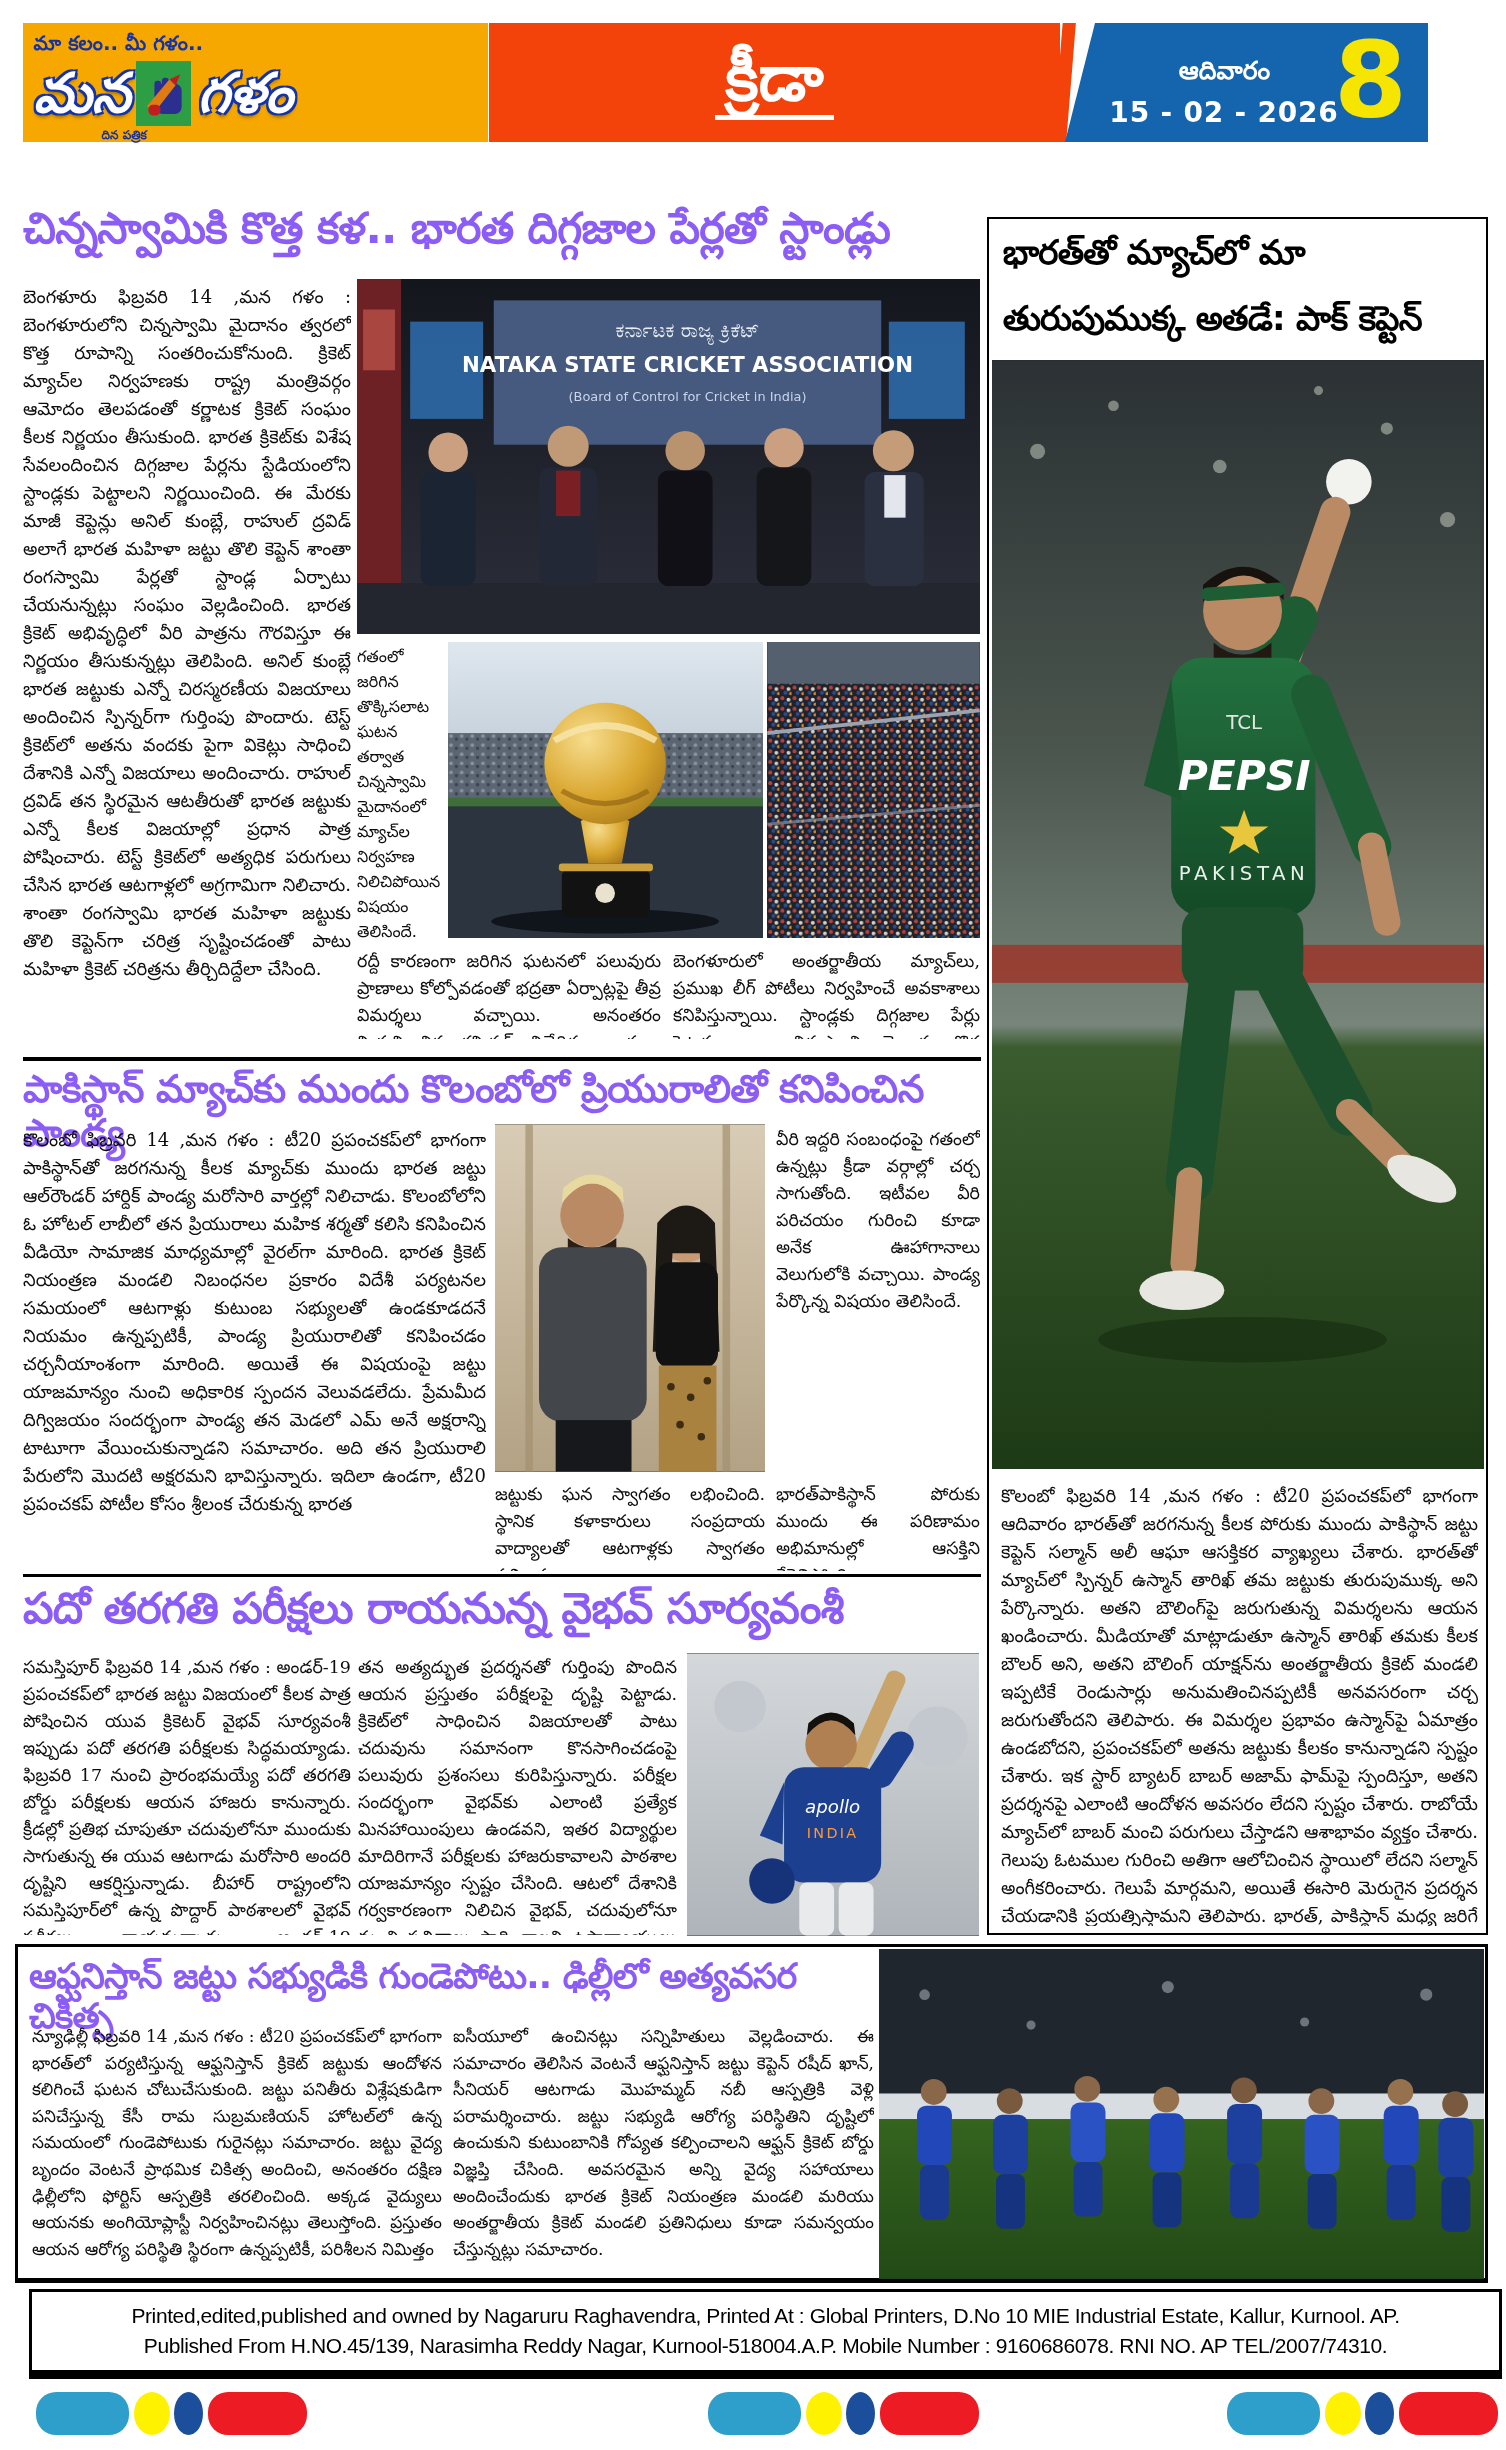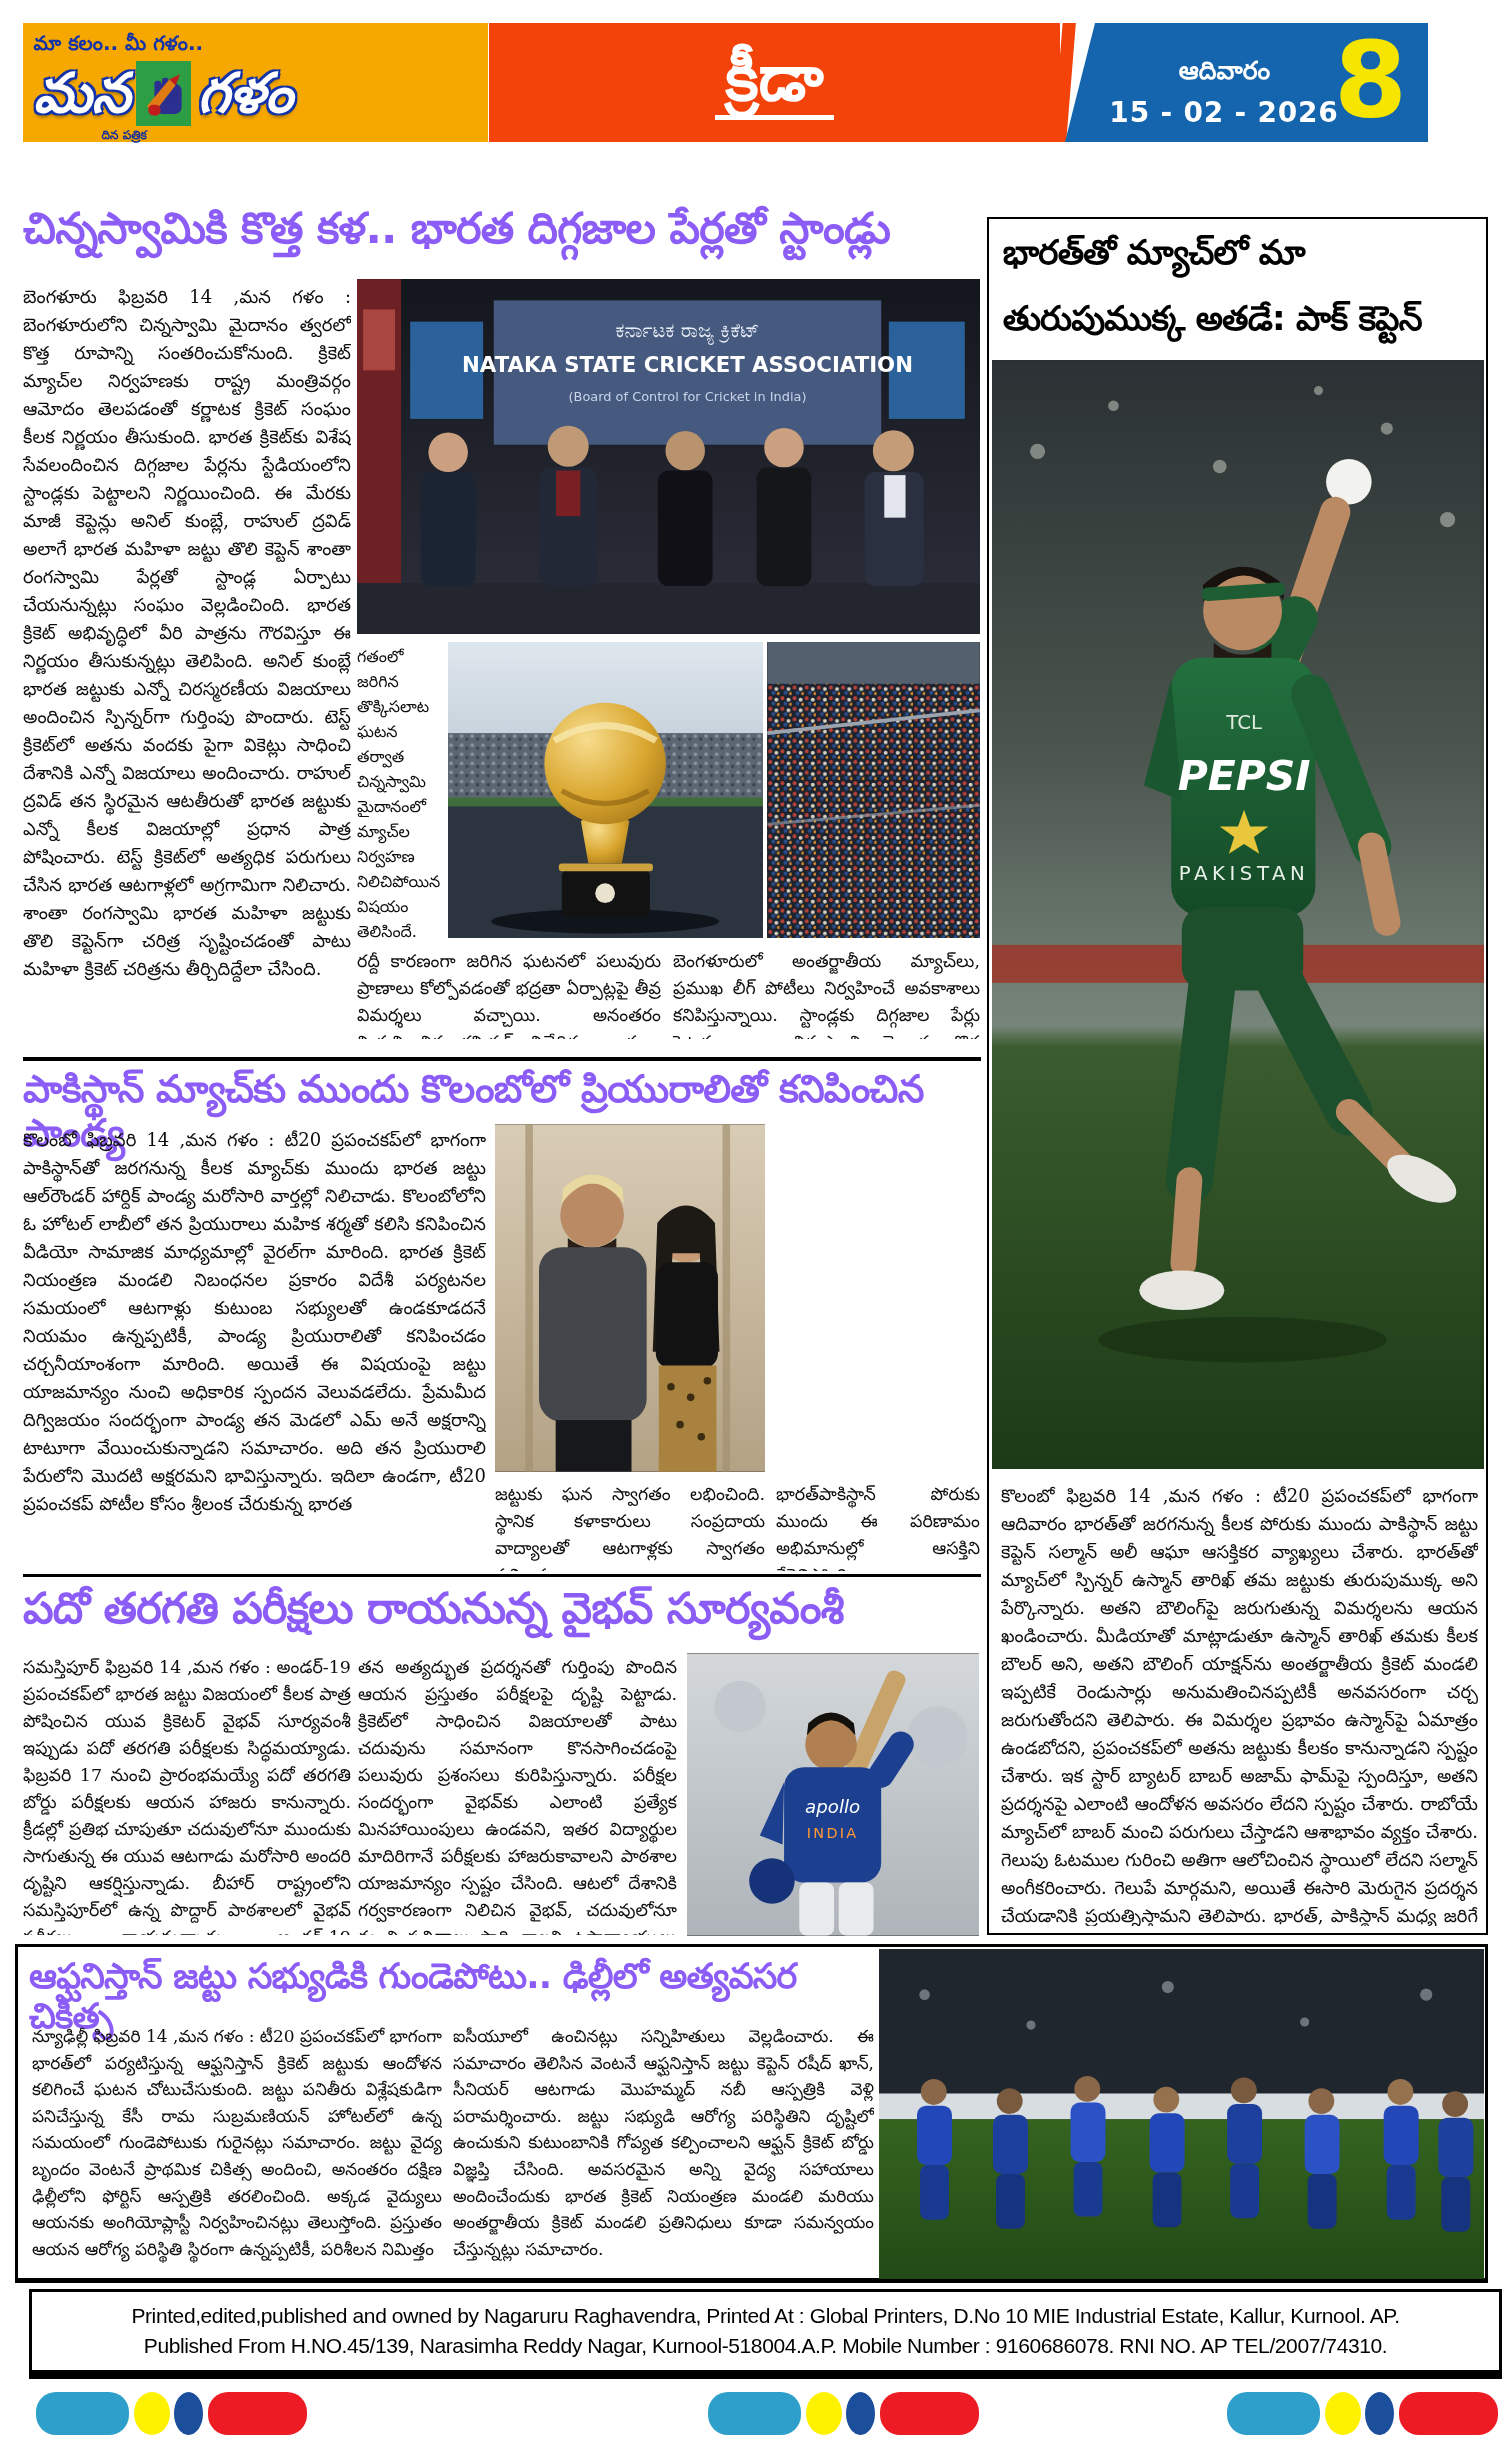--- a/index.html
+++ b/index.html
@@ -275,20 +275,21 @@
         <rect x="216" y="318" width="76" height="140" fill="#a9823f"></rect>
         <circle cx="232" cy="346" r="5" fill="#3c2c12"></circle>
           <circle cx="258" cy="360" r="5" fill="#3c2c12"></circle>
         <circle cx="280" cy="338" r="5" fill="#3c2c12"></circle>
           <circle cx="244" cy="396" r="5" fill="#3c2c12"></circle>
         <circle cx="272" cy="412" r="5" fill="#3c2c12"></circle>
       </g>
     </svg>
   </div>
 
+  <div class="abs body-text" style="left:776px;top:1126px;width:204px;height:346px;font-size:17.5px;line-height:27px;">వీరి ఇద్దరి సంబంధంపై గతంలో ఉన్నట్లు క్రీడా వర్గాల్లో చర్చ సాగుతోంది. ఇటీవల వీరి పరిచయం గురించి కూడా అనేక ఊహాగానాలు వెలుగులోకి వచ్చాయి. పాండ్య పేర్కొన్న విషయం తెలిసిందే.</div>
 
   <div class="abs body-text" style="left:495px;top:1481px;width:270px;height:90px;font-size:17.5px;line-height:27px;">జట్టుకు ఘన స్వాగతం లభించింది. స్థానిక కళాకారులు సంప్రదాయ వాద్యాలతో ఆటగాళ్లకు స్వాగతం పలికారు.</div>
   <div class="abs body-text" style="left:776px;top:1481px;width:204px;height:90px;font-size:17.5px;line-height:27px;">భారత్‌పాకిస్థాన్ పోరుకు ముందు ఈ పరిణామం అభిమానుల్లో ఆసక్తిని రేకెత్తిస్తోంది.</div>
 
   <div class="abs rule" style="left:23px;top:1574px;width:958px;height:3px;"></div>
 
   <div class="abs headline" style="left:23px;top:1584px;width:958px;height:64px;font-size:43px;">పదో తరగతి పరీక్షలు రాయనున్న వైభవ్ సూర్యవంశీ</div>
 
   <div class="abs body-text" style="left:23px;top:1654px;width:328px;height:281px;font-size:17.5px;line-height:27px;">సమస్తిపూర్  ఫిబ్రవరి 14  ,మన గళం : అండర్-19 ప్రపంచకప్‌లో భారత జట్టు విజయంలో కీలక పాత్ర పోషించిన యువ క్రికెటర్ వైభవ్ సూర్యవంశీ ఇప్పుడు పదో తరగతి పరీక్షలకు సిద్ధమయ్యాడు. ఫిబ్రవరి 17 నుంచి ప్రారంభమయ్యే పదో తరగతి బోర్డు పరీక్షలకు ఆయన హాజరు కానున్నారు. క్రీడల్లో ప్రతిభ చూపుతూ చదువులోనూ ముందుకు సాగుతున్న ఈ యువ ఆటగాడు మరోసారి అందరి దృష్టిని ఆకర్షిస్తున్నాడు. బీహార్ రాష్ట్రంలోని సమస్తిపూర్‌లో ఉన్న పొద్దార్ పాఠశాలలో వైభవ్ పరీక్షలు రాయనున్నాడు. అండర్-19 టోర్నమెంట్‌లో</div>
   <div class="abs body-text" style="left:358px;top:1654px;width:319px;height:281px;font-size:17.5px;line-height:27px;">తన అత్యద్భుత ప్రదర్శనతో గుర్తింపు పొందిన ఆయన ప్రస్తుతం పరీక్షలపై దృష్టి పెట్టాడు. క్రికెట్‌లో సాధించిన విజయాలతో పాటు చదువును సమానంగా కొనసాగించడంపై పలువురు ప్రశంసలు కురిపిస్తున్నారు. పరీక్షల సందర్భంగా వైభవ్‌కు ఎలాంటి ప్రత్యేక మినహాయింపులు ఉండవని, ఇతర విద్యార్థుల మాదిరిగానే పరీక్షలకు హాజరుకావాలని పాఠశాల యాజమాన్యం స్పష్టం చేసింది. ఆటలో దేశానికి గర్వకారణంగా నిలిచిన వైభవ్, చదువులోనూ మంచి ఫలితాలు సాధించాలని ఉపాధ్యాయులు ఆకాంక్ష వ్యక్తం చేశారు.</div>

